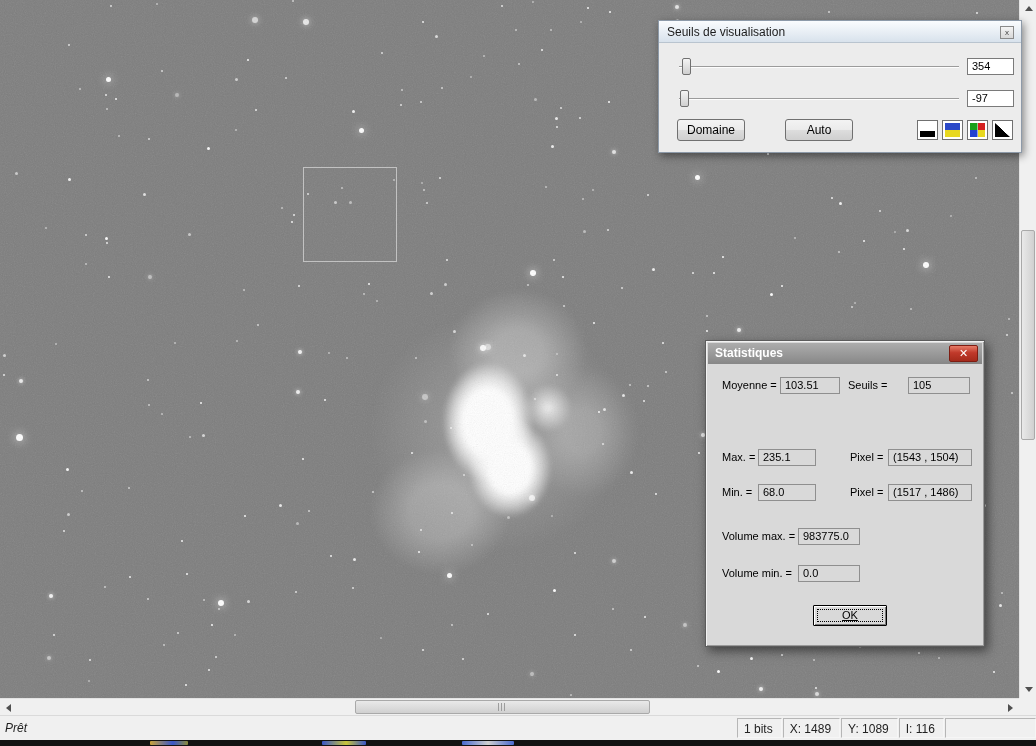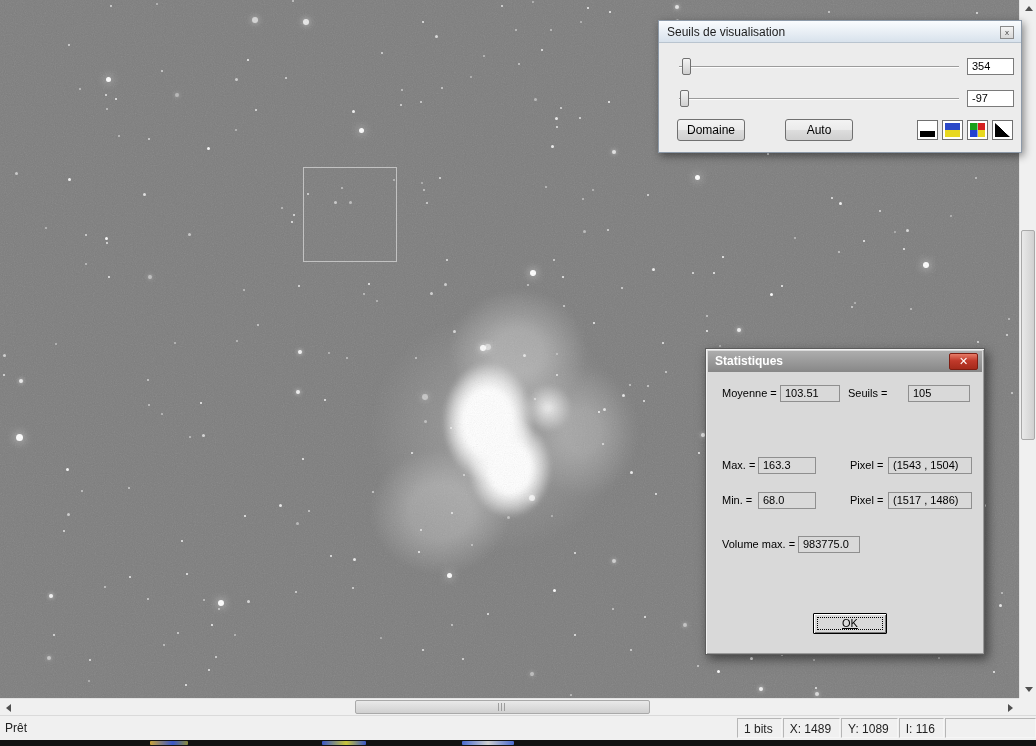--- a/index.html
+++ b/index.html
@@ -41,21 +41,21 @@
   .vthumb { position:absolute; left:1px; top:230px; width:14px; height:210px; background:linear-gradient(90deg,#e9e9e9,#d0d0d0);
     border:1px solid #a9a9a9; border-radius:2px; }
   .hthumb { position:absolute; top:1px; left:355px; width:295px; height:14px; background:linear-gradient(#e9e9e9,#d0d0d0);
     border:1px solid #a9a9a9; border-radius:2px; display:flex; align-items:center; justify-content:center; }
   .hgrip { width:9px; height:8px;
     background:repeating-linear-gradient(90deg,#9d9d9d 0 1px, transparent 1px 3px); }
 
   
   .statusbar { position:absolute; left:0; top:715px; width:1036px; height:25px; background:#f0f0f0;
     border-top:1px solid #dadada; font-size:12px; color:#222; }
-  .status-left { position:absolute; left:5px; top:5px; }
+  .status-left { position:absolute; left:5px; top:5px;font-style:italic; }
   .status-cells { position:absolute; left:737px; right:0; top:2px; bottom:2px; display:flex; }
   .scell { padding:3px 8px 0 6px; border:1px solid; border-color:#b6b6b6 #f6f6f6 #f6f6f6 #b6b6b6; margin-right:1px;
     white-space:nowrap; font-size:12px; }
   .scell.filler { flex:1; margin-right:0; }
 
   .taskbar-sliver { position:absolute; left:0; top:740px; width:1036px; height:6px; background:#121212; }
   .tfrag { position:absolute; top:1px; height:4px; border-radius:1px; }
 
   
   .vbox { position:absolute; height:17px; border:1px solid #8f8f8f; background:#d9d9d9;
@@ -85,21 +85,21 @@
   .pal-bw { background:linear-gradient(#ffffff 0 55%, #000 55% 100%); }
   .pal-by { background:linear-gradient(#2a48c8 0 50%, #e8d820 50% 100%); }
   .pal-rainbow { background:
       linear-gradient(#18a018,#18a018) left top / 50% 50% no-repeat,
       linear-gradient(#d42020,#d42020) right top / 50% 50% no-repeat,
       linear-gradient(#2040d0,#2040d0) left bottom / 50% 50% no-repeat,
       linear-gradient(#e8d820,#e8d820) right bottom / 50% 50% no-repeat; }
   .pal-grad { background:linear-gradient(to top right, #000 49%, #fff 51%); }
 
   
-  .stats { position:absolute; left:705px; top:348px; width:280px; height:307px; z-index:11;
+  .stats { position:absolute; left:705px; top:340px; width:280px; height:307px; z-index:11;
     background:#d9d9d9; border:1px solid #5c5c5c;
     box-shadow:inset 1px 1px 0 #f2f2f2, inset -1px -1px 0 #9a9a9a, 3px 4px 10px rgba(0,0,0,0.5); }
   .stats-title { position:absolute; left:2px; top:2px; right:2px; height:21px;
     background:linear-gradient(#adadad,#878787); color:#fff; font-size:12px; font-weight:bold;
     line-height:21px; padding-left:7px; }
   .stats-close { position:absolute; top:4px; right:6px; width:29px; height:17px;
     background:linear-gradient(#e77c68,#c0392a 45%,#a52a1b); border:1px solid #7e1d12; border-radius:2px;
     color:#fff; font-size:11px; font-weight:bold; text-align:center; line-height:15px; }
   .stats-row { position:absolute; left:0; width:280px; height:19px; }
   .ok-btn { position:absolute; left:107px; top:264px; width:74px; height:21px;
@@ -511,36 +511,40 @@
     <div class="stats-row" style="top:36px">
       <span class="lbl" style="left:16px">Moyenne =</span>
       <span class="vbox" style="left:74px;width:60px">103.51</span>
       <span class="lbl" style="left:142px">Seuils =</span>
       <span class="vbox" style="left:202px;width:62px">105</span>
     </div>
 
 
     <div class="stats-row" style="top:108px">
       <span class="lbl" style="left:16px">Max. =</span>
-      <span class="vbox" style="left:52px;width:58px">163.3</span>
+      <span class="vbox" style="left:52px;width:58px">235.1</span>
       <span class="lbl" style="left:144px">Pixel =</span>
       <span class="vbox" style="left:182px;width:84px">(1543 , 1504)</span>
     </div>
 
     <div class="stats-row" style="top:143px">
       <span class="lbl" style="left:16px">Min. =</span>
       <span class="vbox" style="left:52px;width:58px">68.0</span>
       <span class="lbl" style="left:144px">Pixel =</span>
       <span class="vbox" style="left:182px;width:84px">(1517 , 1486)</span>
     </div>
 
     <div class="stats-row" style="top:187px">
       <span class="lbl" style="left:16px">Volume max. =</span>
       <span class="vbox" style="left:92px;width:62px">983775.0</span>
     </div>
 
+    <div class="stats-row" style="top:224px">
+      <span class="lbl" style="left:16px">Volume min. =</span>
+      <span class="vbox" style="left:92px;width:62px">0.0</span>
+    </div>
 
     <div class="ok-btn">
       <span>OK</span>
     </div>
   </div>
 
 </div>
 
 </body></html>

